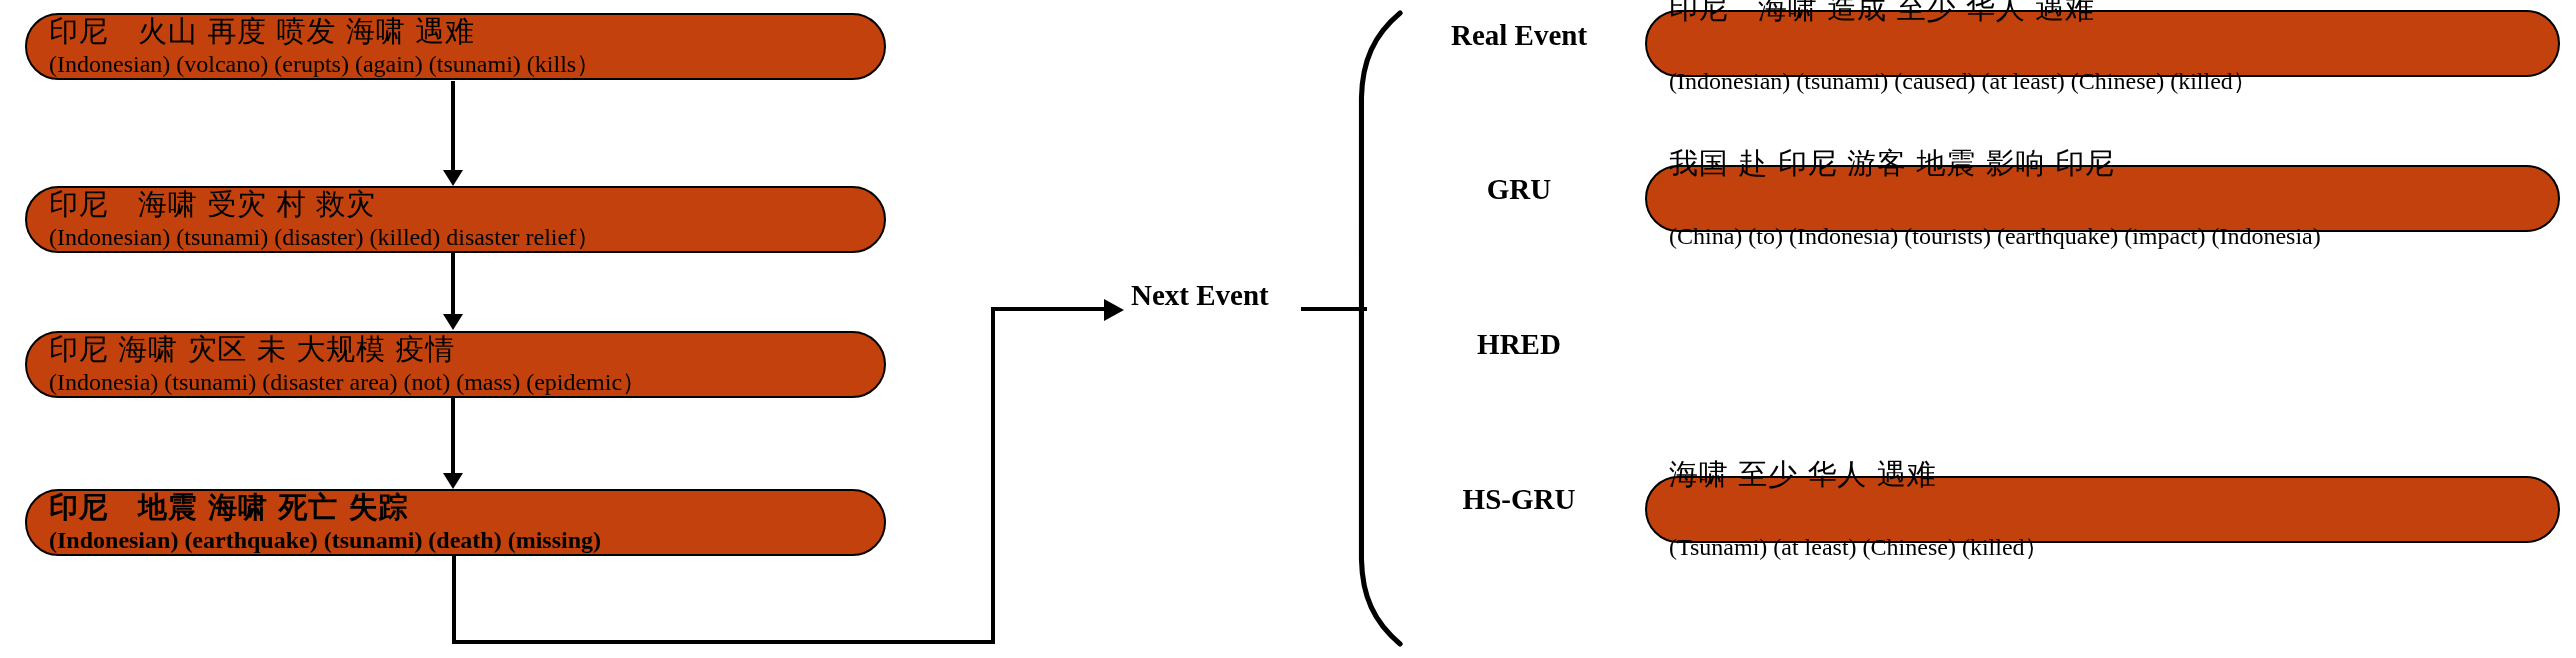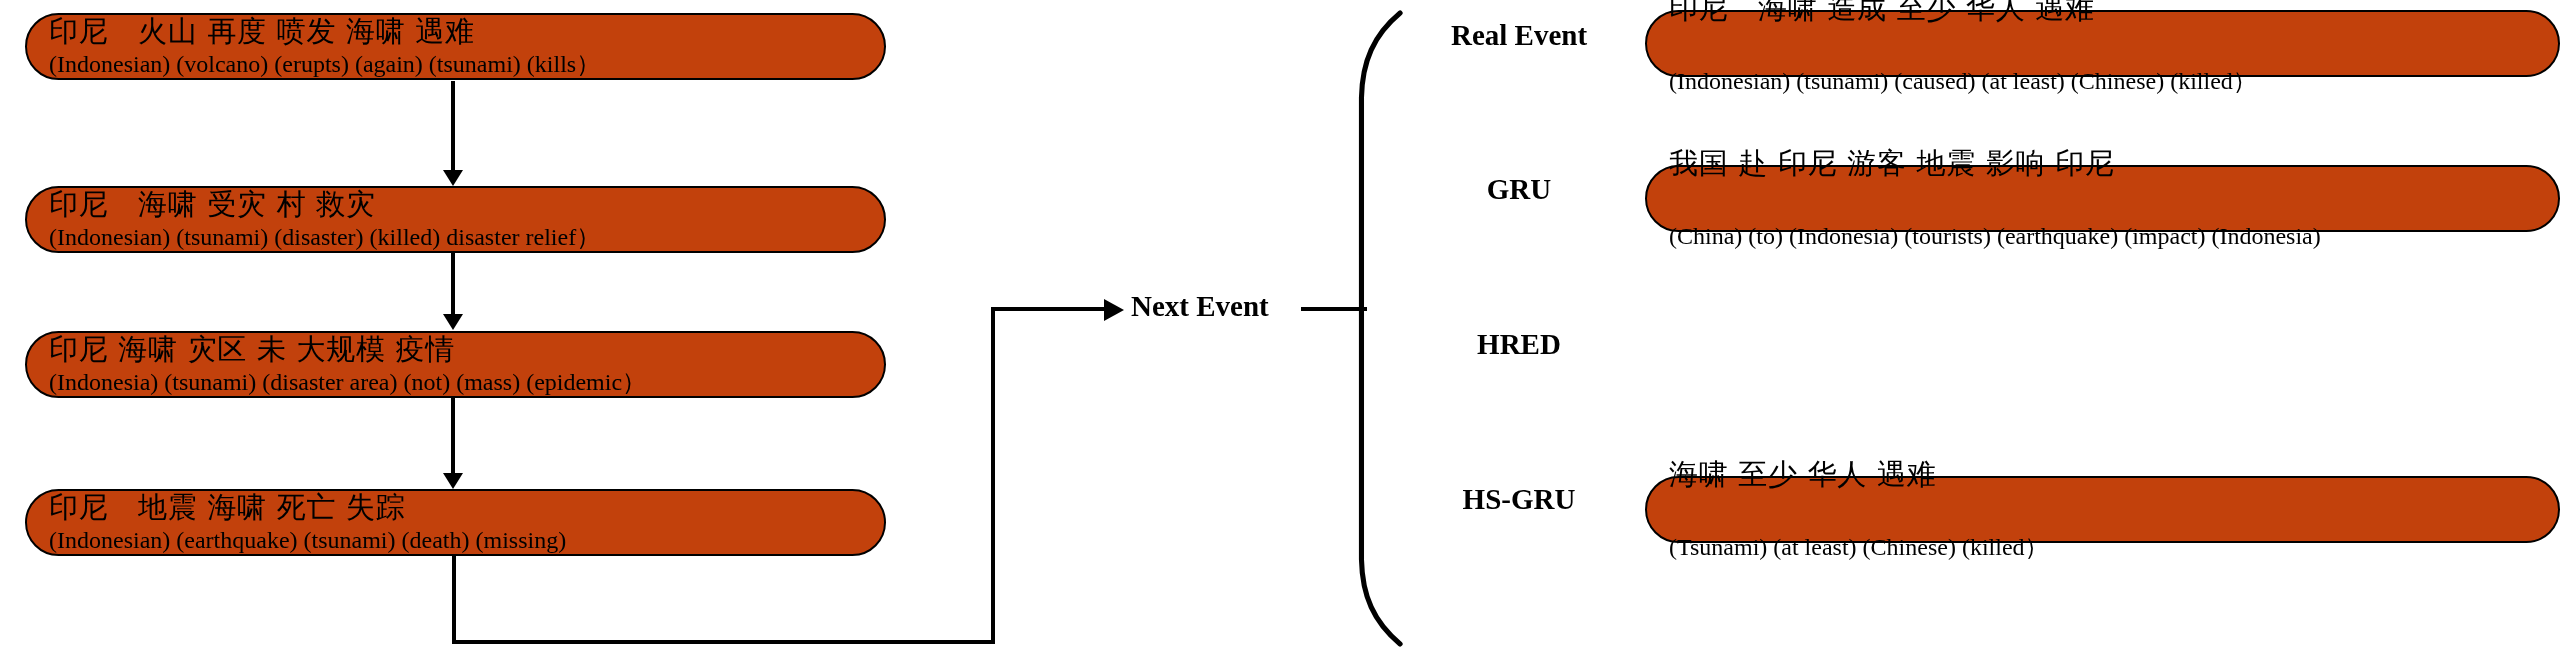--- a/index.html
+++ b/index.html
@@ -55,21 +55,21 @@
 
   
   .left-box {
     left: 25px;
     width: 861px;
     height: 67px;
   }
   #left-box-0 { top: 13px; }
   #left-box-1 { top: 186px; }
   #left-box-2 { top: 331px; }
-  #left-box-3 { top: 489px; }
+  #left-box-3 { top: 489px; font-weight: bold; }
 
   
   .v-arrow {
     position: absolute;
     left: 451px;
     width: 4.4px;
     background: #000000;
   }
   .v-arrow::after {
     content: "";
@@ -104,21 +104,21 @@
     background: transparent;
     border-top: 11px solid transparent;
     border-bottom: 11px solid transparent;
     border-left: 20.5px solid #000000;
   }
 
   
   #next-event-label {
     position: absolute;
     left: 1131px;
-    top: 289px;
+    top: 278px;
     font-family: "Liberation Serif", "DejaVu Serif", serif;
     font-weight: bold;
     font-size: 29px;
     line-height: 35px;
     white-space: nowrap;
     color: #000000;
   }
 
   
   #next-to-brace {

